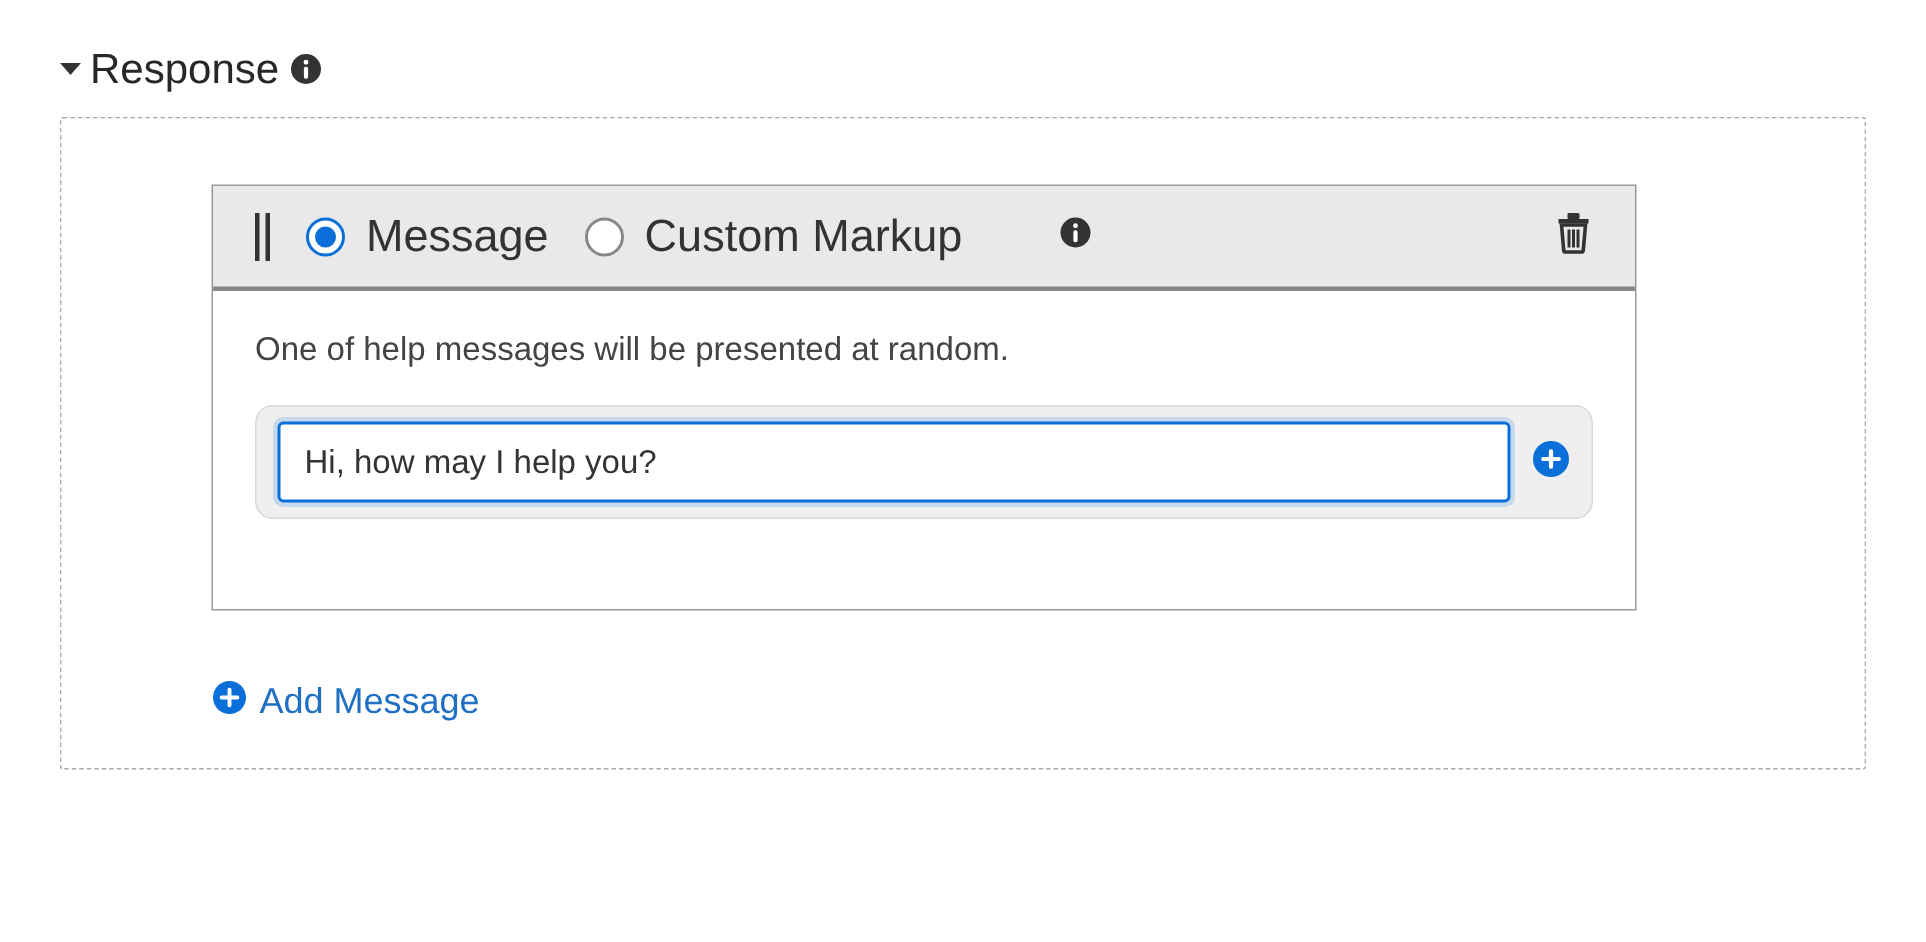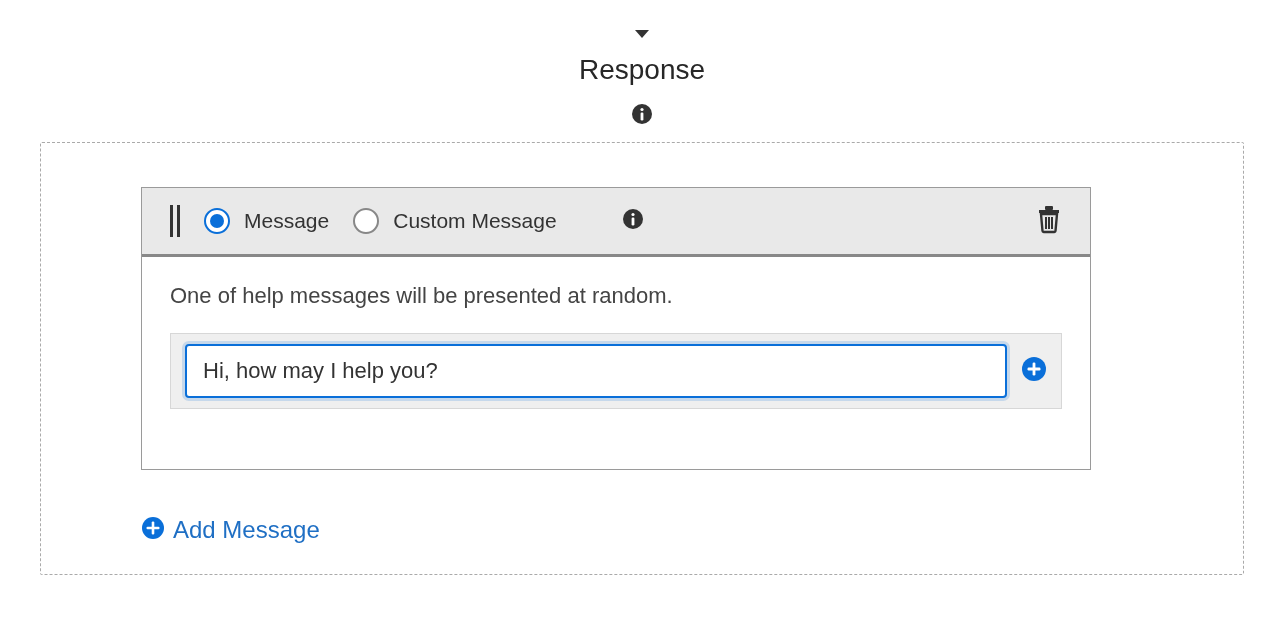--- a/index.html
+++ b/index.html
@@ -5,23 +5,22 @@
     * { box-sizing: border-box; margin: 0; padding: 0; }
     body {
       font-family: -apple-system, BlinkMacSystemFont, "Segoe UI", Helvetica, Arial, sans-serif;
       background: #fff;
       color: #333;
       padding: 30px 40px;
     }
     .section-header {
       display: flex;
       align-items: center;
-      gap: 16px;
+      gap: 6px;
       margin-bottom: 16px;
-      flex-direction: column;
     }
     .collapse-caret {
       width: 0;
       height: 0;
       border-left: 7px solid transparent;
       border-right: 7px solid transparent;
       border-top: 8px solid #333;
       cursor: pointer;
     }
     .section-title {
@@ -79,38 +78,38 @@
     .radio-outer.selected {
       border-color: #0a6fd9;
     }
     .radio-inner {
       width: 14px;
       height: 14px;
       border-radius: 50%;
       background: #0a6fd9;
     }
     .radio-label {
-      font-size: 21px;
+      font-size: 30px;
       color: #333;
     }
     .header-spacer { flex: 1; }
     .header-info { margin-left: 40px; }
     .trash-btn { cursor: pointer; }
     .card-body {
       padding: 26px 28px 60px 28px;
     }
     .helper-text {
       font-size: 22px;
       color: #444;
       margin-bottom: 24px;
     }
     .input-row-wrap {
       background: #efefef;
       border: 1px solid #d7d7d7;
-      border-radius: 0;
+      border-radius: 12px;
       padding: 10px 14px;
       display: flex;
       align-items: center;
       gap: 14px;
     }
     .msg-input {
       flex: 1;
       font-size: 22px;
       font-family: inherit;
       color: #333;
@@ -161,21 +160,21 @@
 
       <div class="radio-wrap">
         <div class="radio-outer selected">
           <div class="radio-inner"></div>
         </div>
         <span class="radio-label">Message</span>
       </div>
 
       <div class="radio-wrap">
         <div class="radio-outer"></div>
-        <span class="radio-label">Custom Message</span>
+        <span class="radio-label">Custom Markup</span>
       </div>
 
       <span class="header-info">
         <svg width="24" height="24" viewBox="0 0 24 24">
           <circle cx="12" cy="12" r="10" fill="#333"></circle>
           <circle cx="12" cy="7.5" r="1.6" fill="#fff"></circle>
           <rect x="10.6" y="10.5" width="2.8" height="8" rx="1.2" fill="#fff"></rect>
         </svg>
       </span>
 

